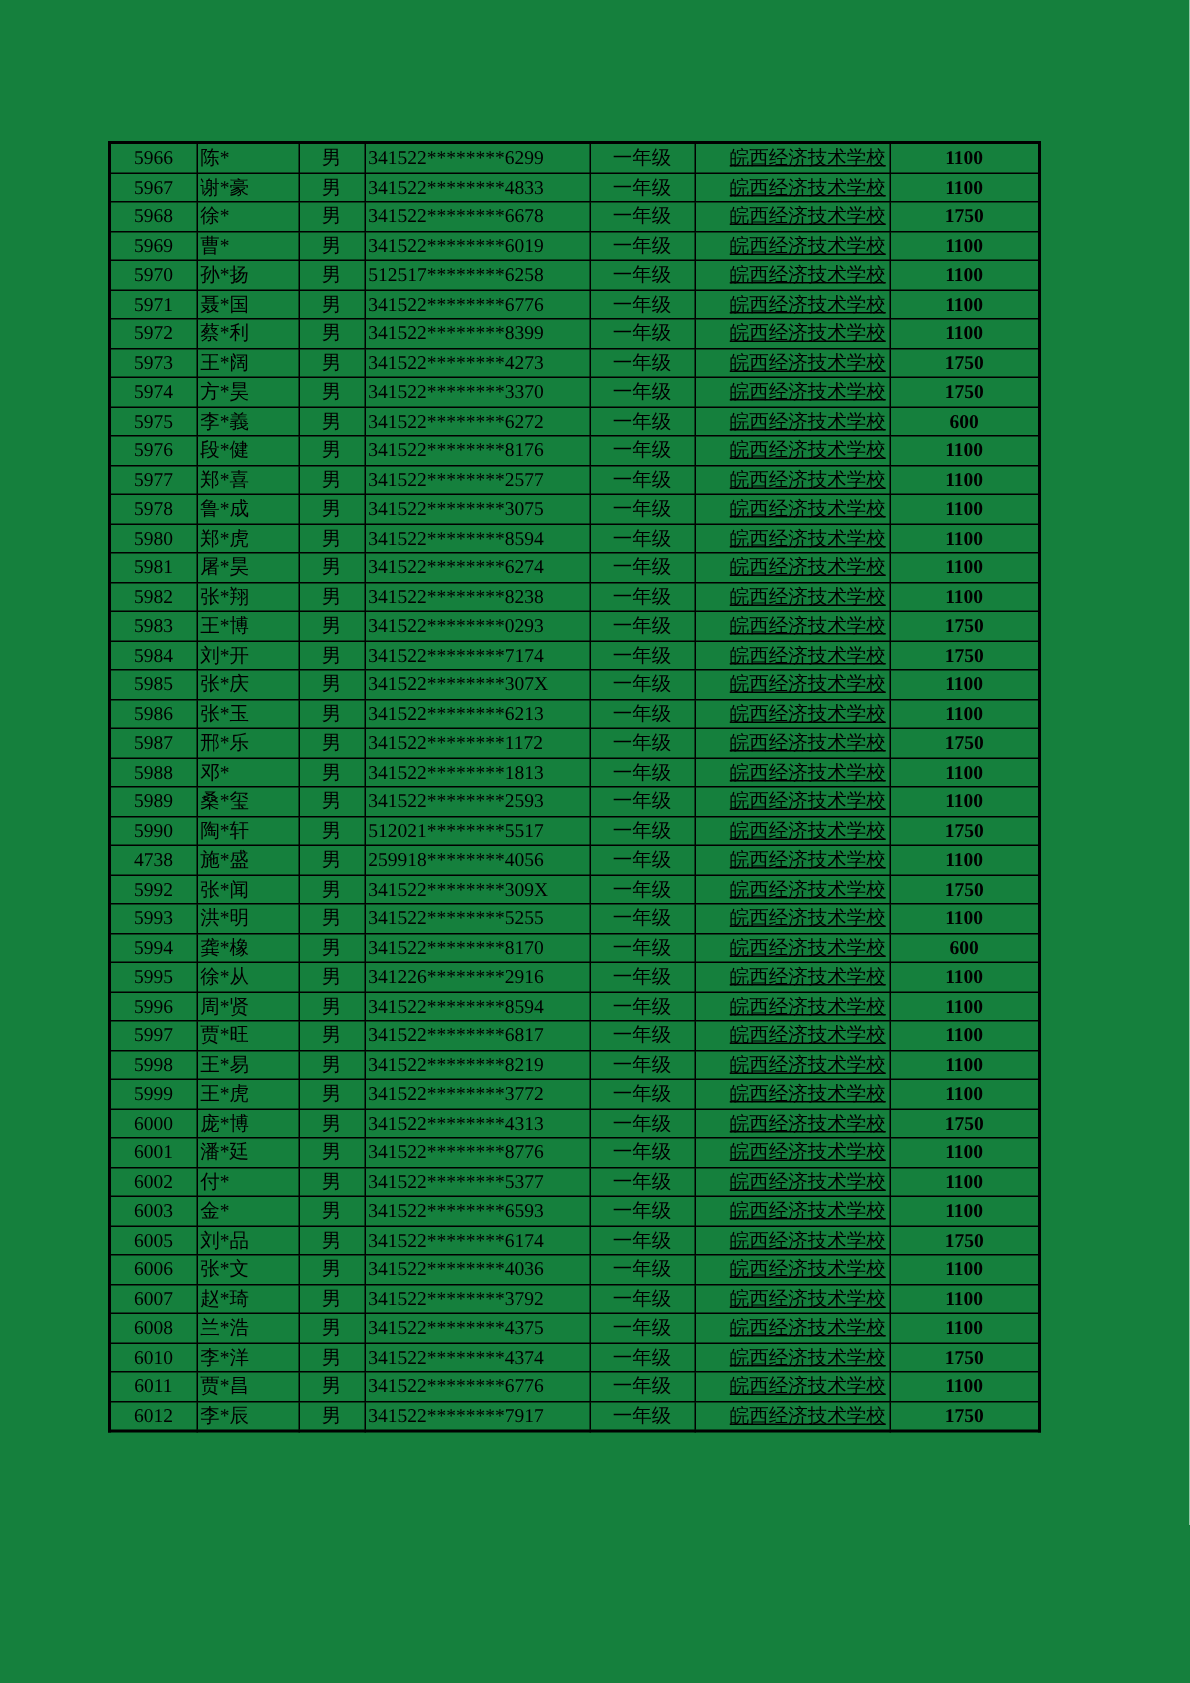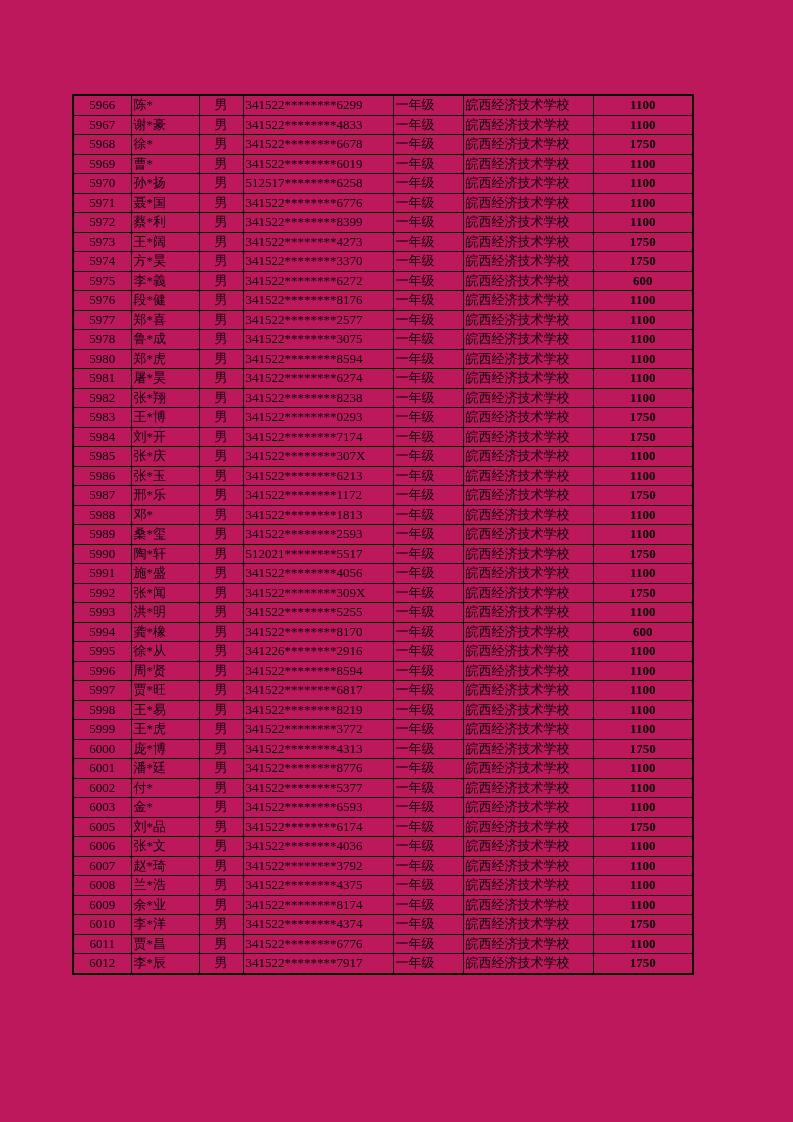--- a/index.html
+++ b/index.html
@@ -12,21 +12,21 @@
     height: 1122px;
     position: relative;
     font-family: "Liberation Serif", "DejaVu Serif", serif;
     color: #000000;
   }
   .page {
     position: absolute;
     left: 0; top: 0;
     width: 793px;
     height: 1122px;
-    background: #be185d;
+    background: #15803d;
   }
   table.roster {
     position: absolute;
     left: 72px;
     top: 94px;
     width: 620px;
     border-collapse: collapse;
     table-layout: fixed;
     border: 2px solid #000000;
   }
@@ -44,22 +44,22 @@
   col.c-name   { width: 68px; }
   col.c-gender { width: 44px; }
   col.c-id     { width: 150px; }
   col.c-grade  { width: 70px; }
   col.c-school { width: 130px; }
   col.c-amount { width: 100px; }
 
   td.col-seq    { text-align: center; }
   td.col-name   { text-align: left; padding-left: 4px; }
   td.col-gender { text-align: center; }
-  td.col-grade  { }
-  td.col-school { text-align: left; }
+  td.col-grade  { text-align: center; }
+  td.col-school { text-align: right; text-decoration: underline; }
   td.col-amount { text-align: center; font-weight: bold; }
 </style>
 </head>
 <body>
 
 <div class="page">
   <table class="roster">
     <colgroup>
       <col class="c-seq">
       <col class="c-name">
@@ -280,24 +280,24 @@
         <tr>
           <td class="col-seq">5990</td>
           <td class="col-name">陶*轩</td>
           <td class="col-gender">男</td>
           <td class="col-id_masked">512021********5517</td>
           <td class="col-grade">一年级</td>
           <td class="col-school">皖西经济技术学校</td>
           <td class="col-amount">1750</td>
         </tr>
         <tr>
-          <td class="col-seq">5991</td>
+          <td class="col-seq">4738</td>
           <td class="col-name">施*盛</td>
           <td class="col-gender">男</td>
-          <td class="col-id_masked">341522********4056</td>
+          <td class="col-id_masked">259918********4056</td>
           <td class="col-grade">一年级</td>
           <td class="col-school">皖西经济技术学校</td>
           <td class="col-amount">1100</td>
         </tr>
         <tr>
           <td class="col-seq">5992</td>
           <td class="col-name">张*闻</td>
           <td class="col-gender">男</td>
           <td class="col-id_masked">341522********309X</td>
           <td class="col-grade">一年级</td>
@@ -428,29 +428,20 @@
           <td class="col-id_masked">341522********3792</td>
           <td class="col-grade">一年级</td>
           <td class="col-school">皖西经济技术学校</td>
           <td class="col-amount">1100</td>
         </tr>
         <tr>
           <td class="col-seq">6008</td>
           <td class="col-name">兰*浩</td>
           <td class="col-gender">男</td>
           <td class="col-id_masked">341522********4375</td>
-          <td class="col-grade">一年级</td>
-          <td class="col-school">皖西经济技术学校</td>
-          <td class="col-amount">1100</td>
-        </tr>
-        <tr>
-          <td class="col-seq">6009</td>
-          <td class="col-name">余*业</td>
-          <td class="col-gender">男</td>
-          <td class="col-id_masked">341522********8174</td>
           <td class="col-grade">一年级</td>
           <td class="col-school">皖西经济技术学校</td>
           <td class="col-amount">1100</td>
         </tr>
         <tr>
           <td class="col-seq">6010</td>
           <td class="col-name">李*洋</td>
           <td class="col-gender">男</td>
           <td class="col-id_masked">341522********4374</td>
           <td class="col-grade">一年级</td>

